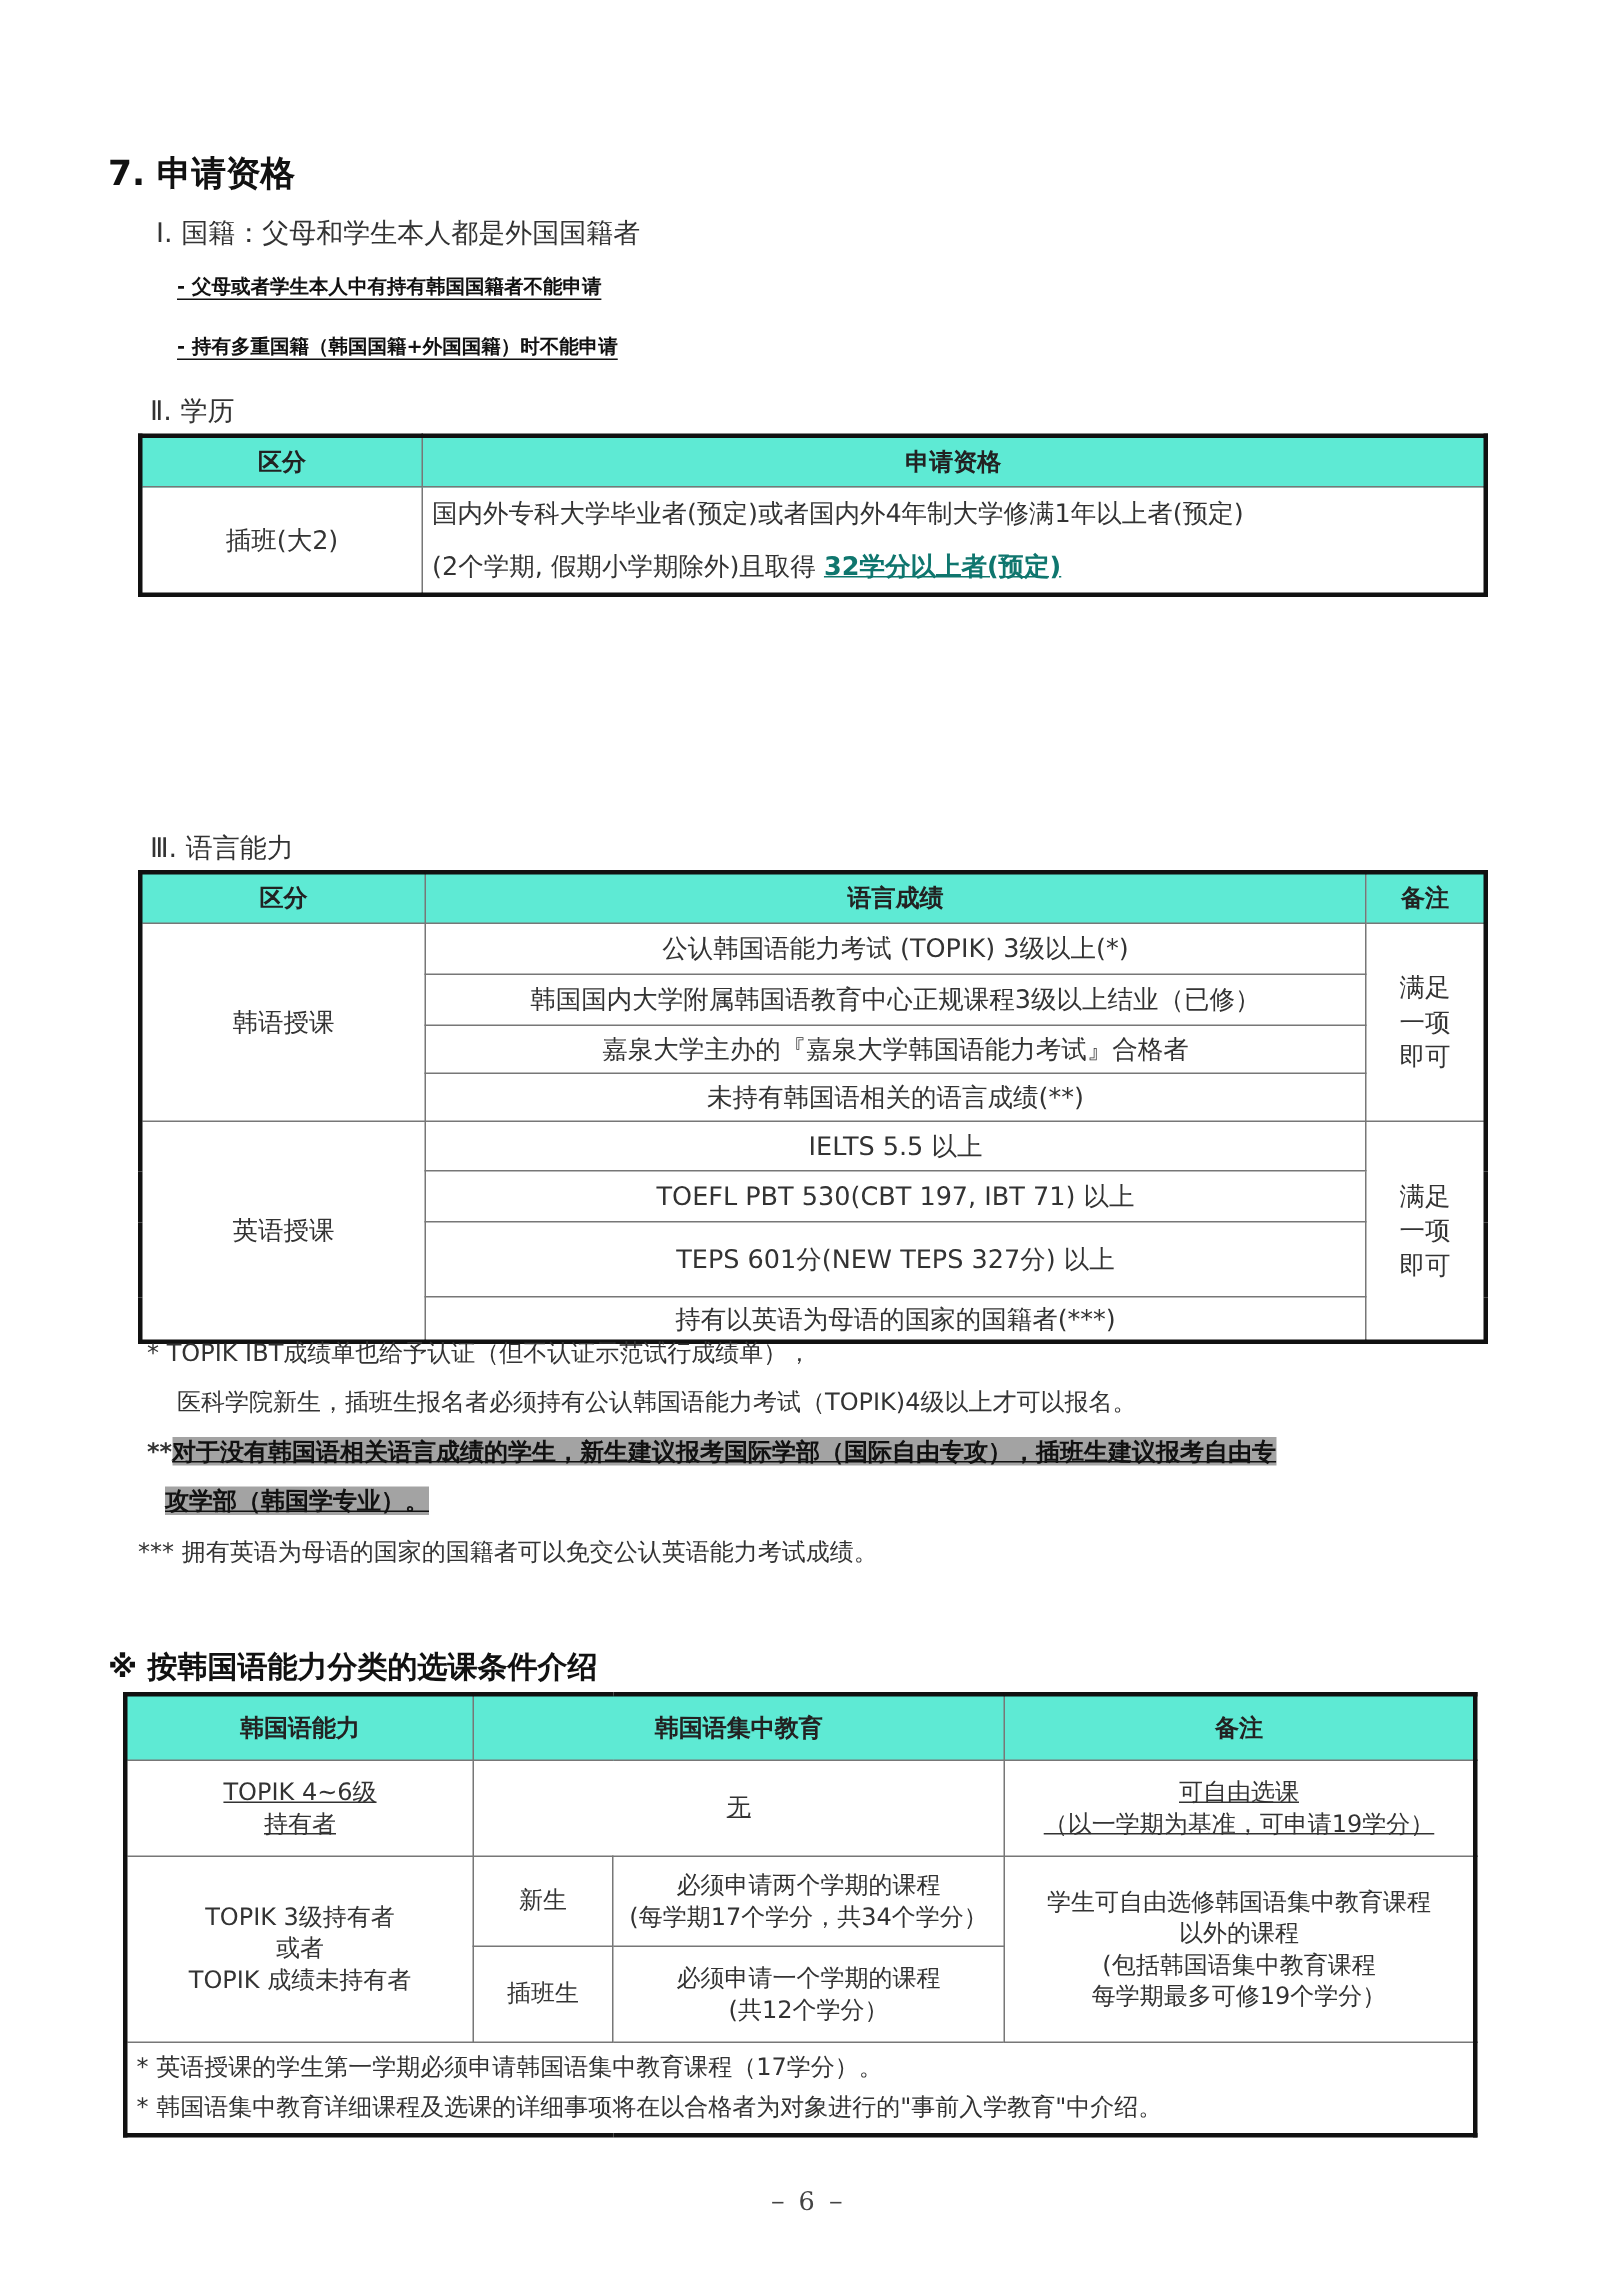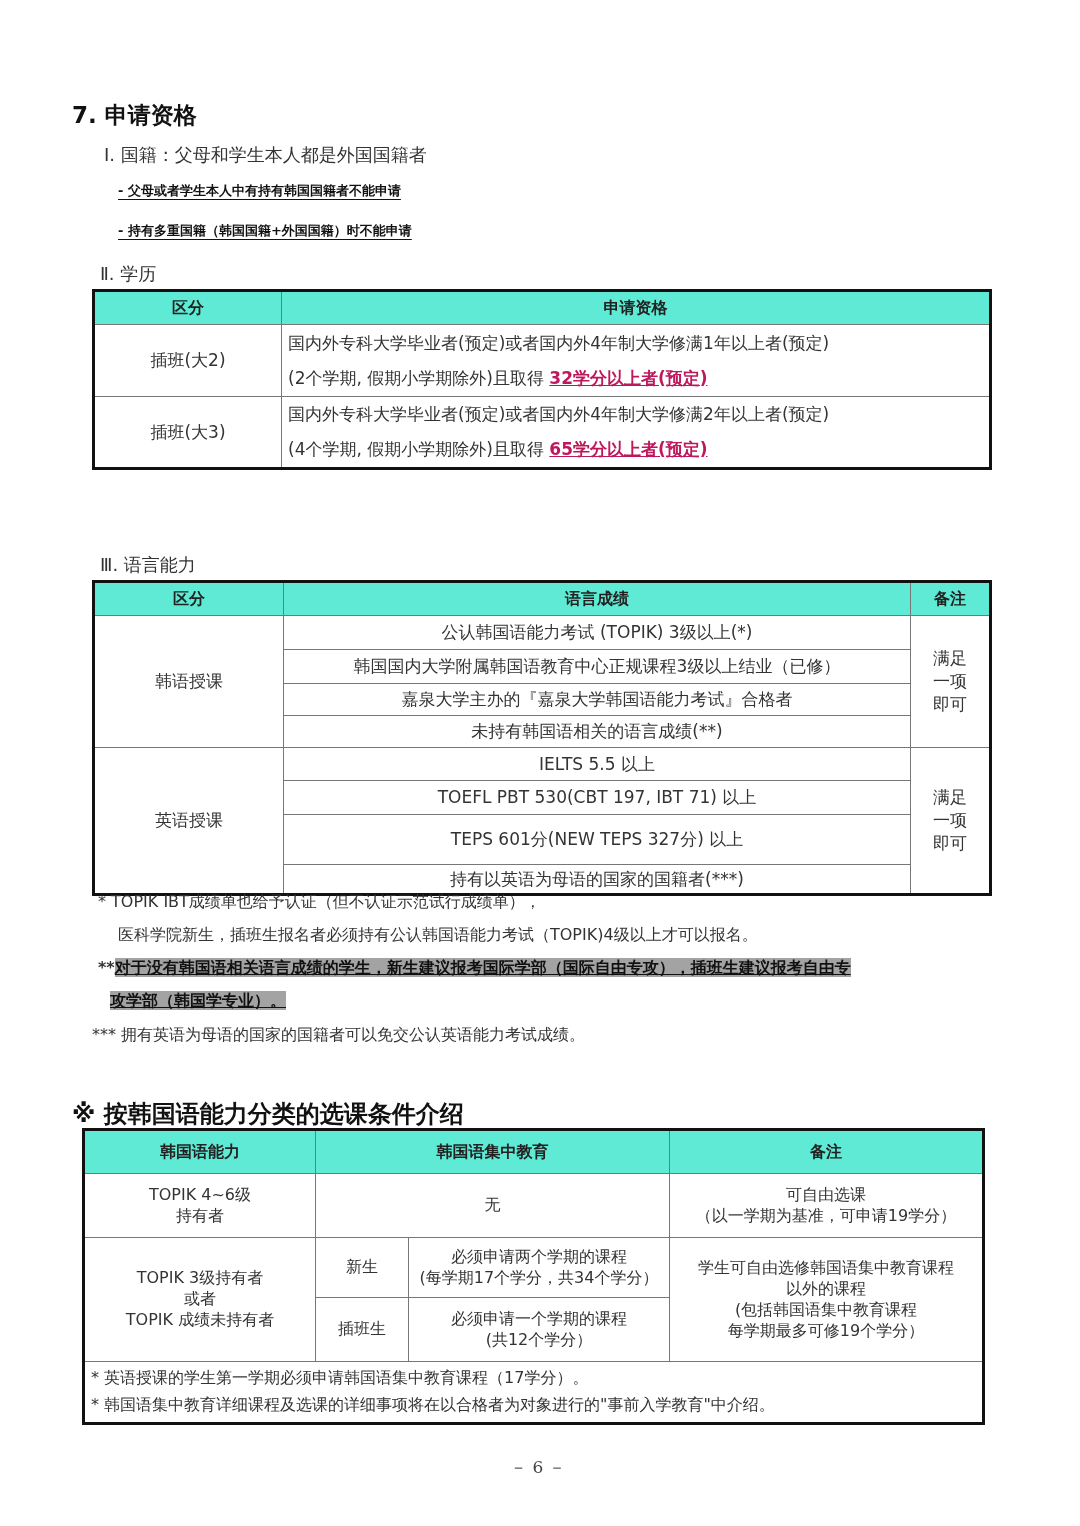--- a/index.html
+++ b/index.html
@@ -7,21 +7,21 @@
   .abs { position:absolute; }
   .h1 { left:72px; top:100px; font-size:23px; font-weight:bold; color:#111; }
   .sub { font-size:18px; color:#333; }
   .bullet { font-size:13px; font-weight:bold; color:#111; }
   .bullet .u { text-decoration:underline; text-underline-offset:4px; }
   table { border-collapse:collapse; position:absolute; font-size:17px; color:#333; }
   td, th { border:1px solid #777; text-align:center; vertical-align:middle; padding:0 6px; }
   th { background:#5eead4; font-weight:bold; font-size:16px; color:#222; }
   .t-outer { border:3px solid #111; }
   .left { text-align:left; }
-  .bold-u { font-weight:bold; text-decoration:underline; color:#be185d; }
+  .bold-u { font-weight:bold; text-decoration:underline; color:#0f766e; }
   .note { font-size:16px; color:#333; }
   .hl { background:#a3a3a3; font-weight:bold; text-decoration:underline; color:#111; }
   .page-no { font-family:"DejaVu Serif",serif; font-size:17px; color:#444; }
 </style>
 </head>
 <body>
 
 <div class="abs h1">7. 申请资格</div>
 <div class="abs sub" style="left:104px;top:143px;">Ⅰ. 国籍：父母和学生本人都是外国国籍者</div>
 <div class="abs bullet" style="left:118px;top:182px;"><span class="u">- 父母或者学生本人中有持有韩国国籍者不能申请</span></div>
@@ -32,27 +32,20 @@
   <tbody>
       <tr style="height:34px;">
     <th style="width:174px;">区分</th>
     <th>申请资格</th>
   </tr>
   <tr style="height:72px;">
     <td>插班(大2)</td>
     <td class="left">
       <div>国内外专科大学毕业者(预定)或者国内外4年制大学修满1年以上者(预定)</div>
       <div style="margin-top:12px;"><span>(2个学期, 假期小学期除外)且取得</span> <span class="bold-u">32学分以上者(预定)</span></div>
-    </td>
-  </tr>
-  <tr style="height:72px;">
-    <td>插班(大3)</td>
-    <td class="left">
-      <div>国内外专科大学毕业者(预定)或者国内外4年制大学修满2年以上者(预定)</div>
-      <div style="margin-top:12px;"><span>(4个学期, 假期小学期除外)且取得</span> <span class="bold-u">65学分以上者(预定)</span></div>
     </td>
   </tr>
 </tbody>
   </table>
 
 <div class="abs sub" style="left:100px;top:553px;">Ⅲ. 语言能力</div>
 
 <table class="t-outer" style="left:92px;top:580px;width:900px;">
   <tbody>
       <tr style="height:34px;">
@@ -98,30 +91,30 @@
       </tr>
 </tbody>
   </table>
 
 <div class="abs note" style="left:98px;top:892px;">* TOPIK IBT成绩单也给予认证（但不认证示范试行成绩单），</div>
 <div class="abs note" style="left:118px;top:925px;">医科学院新生，插班生报名者必须持有公认韩国语能力考试（TOPIK)4级以上才可以报名。</div>
 <div class="abs note" style="left:98px;top:958px;width:920px;"><b>**</b><span class="hl">对于没有韩国语相关语言成绩的学生，新生建议报考国际学部（国际自由专攻），插班生建议报考自由专</span></div>
 <div class="abs note" style="left:110px;top:991px;"><span class="hl">攻学部（韩国学专业）。</span></div>
 <div class="abs note" style="left:92px;top:1025px;">*** 拥有英语为母语的国家的国籍者可以免交公认英语能力考试成绩。</div>
 
-<div class="abs" style="left:72px;top:1098px;font-size:24px;font-weight:bold;color:#111;">※ 按韩国语能力分类的选课条件介绍</div>
+<div class="abs" style="left:72px;top:1098px;font-size:20px;font-weight:bold;color:#111;">※ 按韩国语能力分类的选课条件介绍</div>
 
 <table class="t-outer" style="left:82px;top:1128px;width:903px;font-size:16px;">
   <tbody>
       <tr style="height:44px;">
     <th style="width:218px;">韩国语能力</th>
     <th colspan="2">韩国语集中教育</th>
     <th style="width:300px;">备注</th>
   </tr>
-  <tr style="height:64px;">
+  <tr style="height:64px;text-decoration:underline;">
     <td>
           <div>TOPIK 4~6级</div>
           <div>持有者</div>
         </td>
     <td colspan="2">无</td>
     <td>
           <div>可自由选课</div>
           <div>（以一学期为基准，可申请19学分）</div>
         </td>
   </tr>

